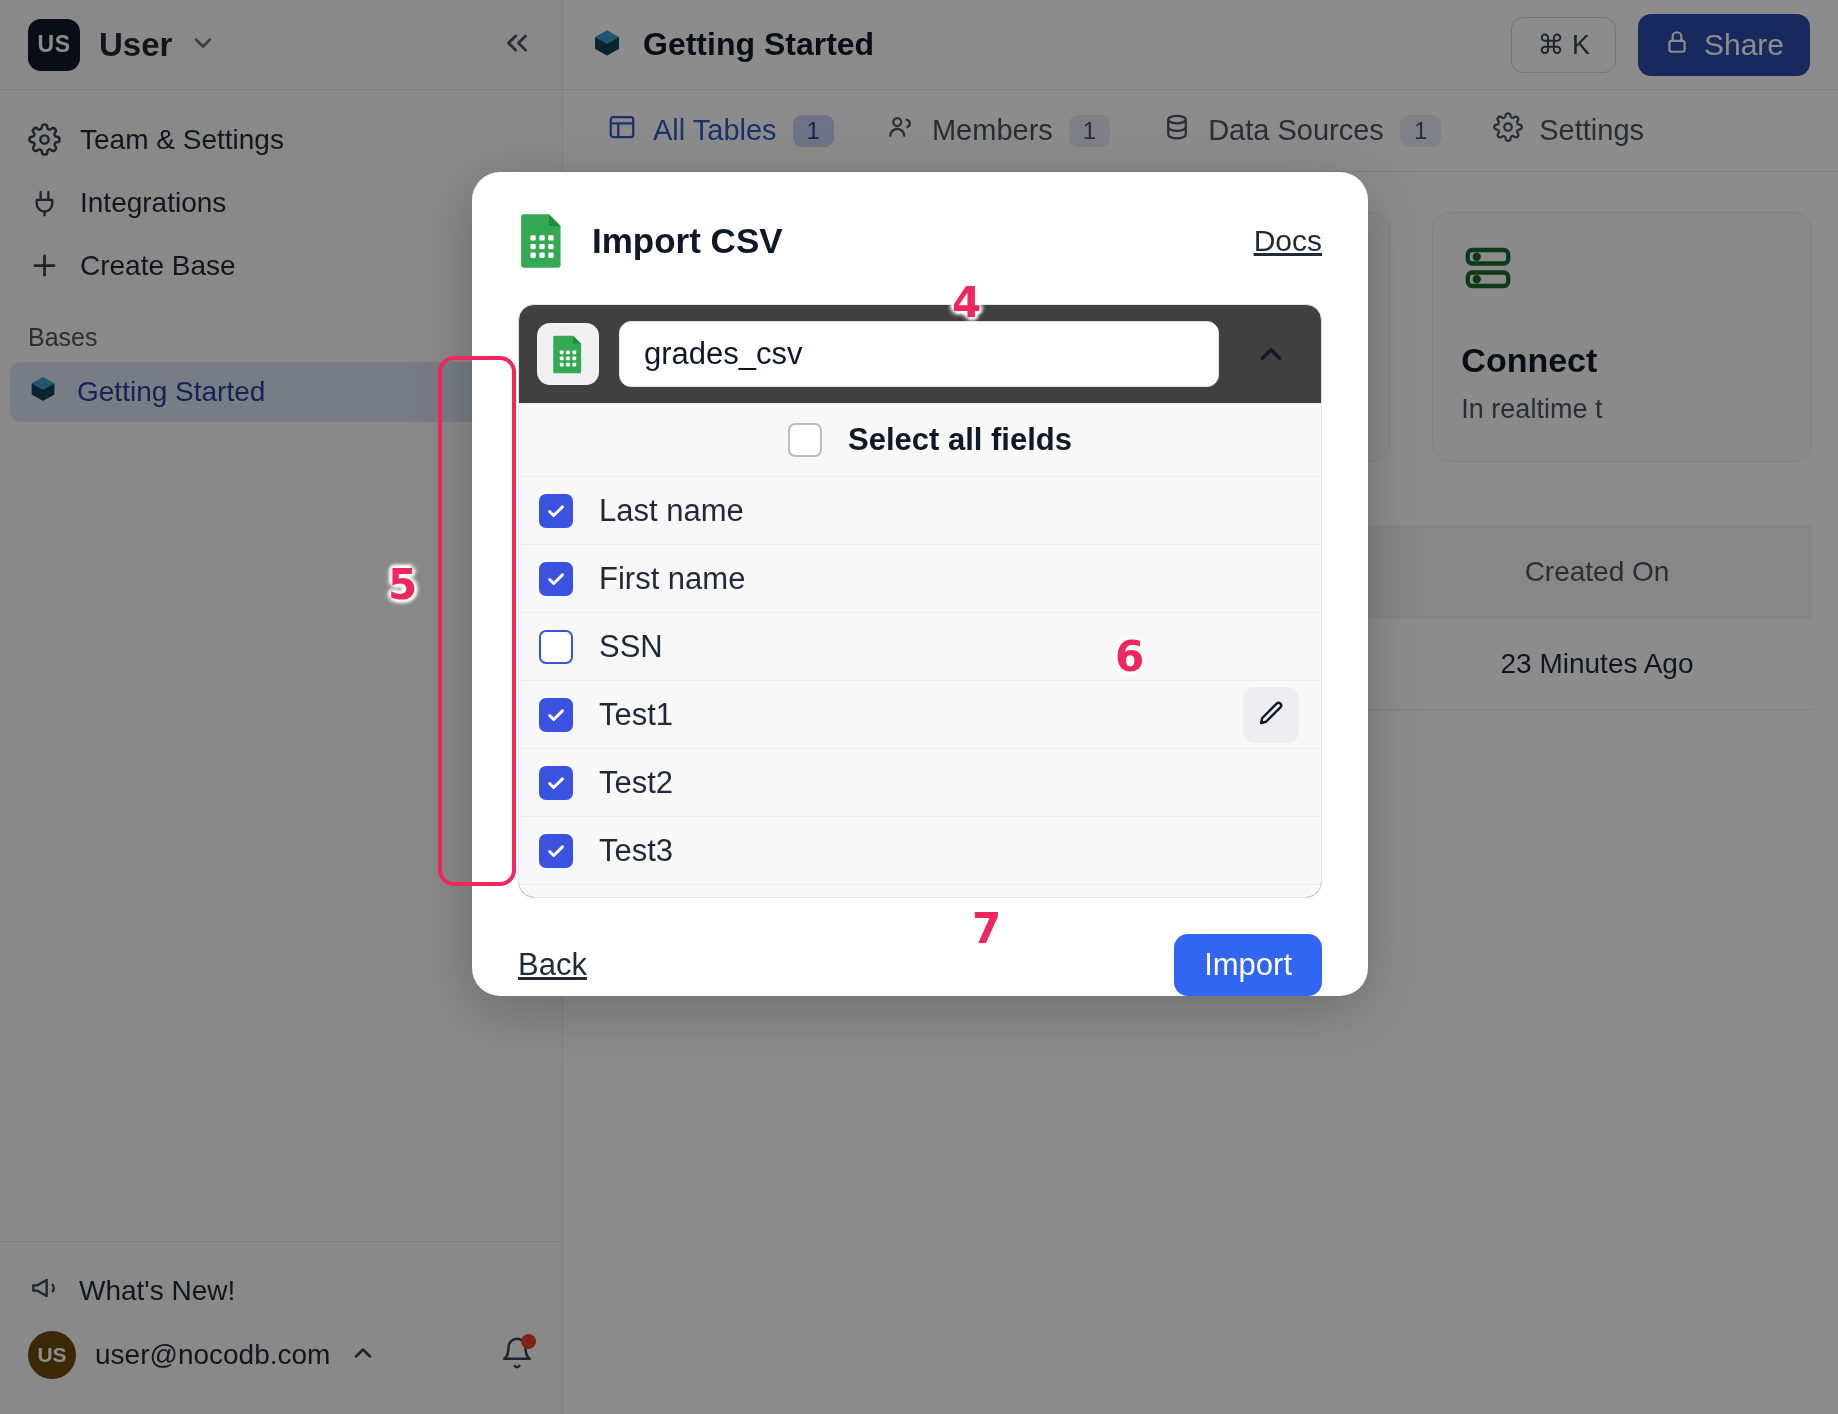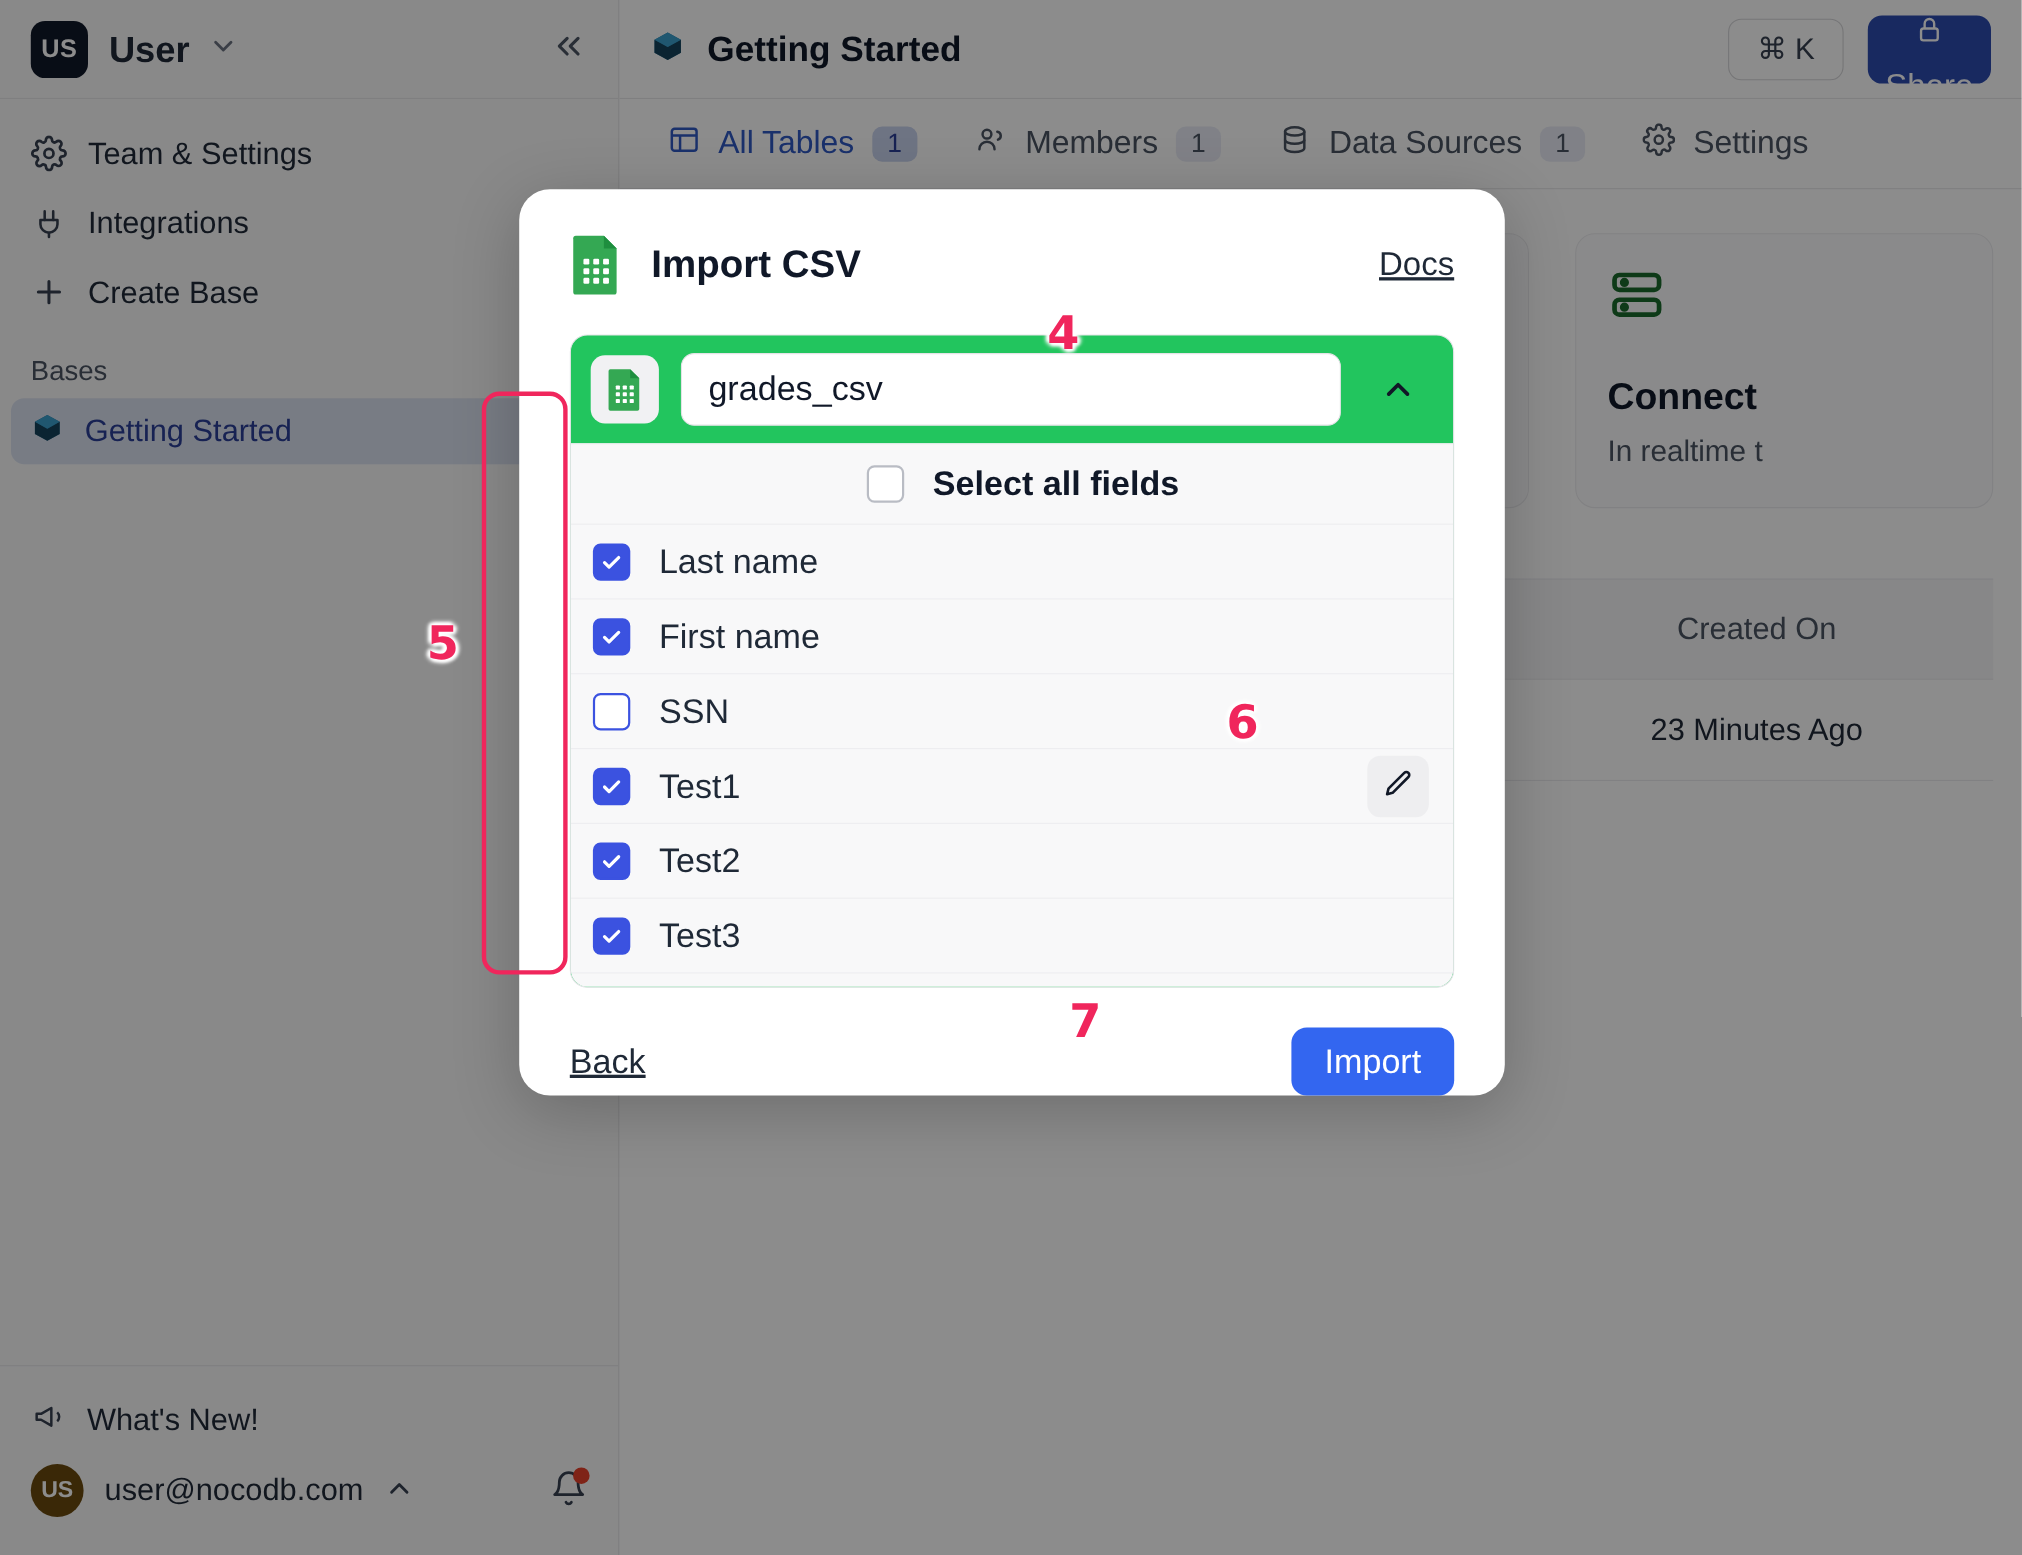--- a/index.html
+++ b/index.html
@@ -75,21 +75,21 @@
     border-bottom: 1px solid #e7e7e9;
   }
   .main-title { font-size: 32px; font-weight: 700; color:#101828; margin-left: 20px; }
   .head-right { margin-left:auto; display:flex; align-items:center; gap: 22px; }
   .cmdk {
     border: 1px solid #d6d6d9; border-radius: 12px; height: 56px; padding: 0 25px;
     display:flex; align-items:center; gap:10px; font-size:27px; color:#374151;
   }
   .share-btn {
     background:#2c4bb0; color:#fff; border-radius: 13px; height: 62px;
-    padding: 0 16px; display:flex; align-items:center; gap: 14px; font-size:30px; font-weight:500;flex-direction:column;
+    padding: 0 26px; display:flex; align-items:center; gap: 14px; font-size:30px; font-weight:500;
   }
 
   .tabs { height: 82px; display:flex; align-items:center; gap: 16px; padding: 0 26px; border-bottom: 1px solid #e7e7e9; }
   .tab { display:flex; align-items:center; gap:16px; padding: 10px 18px; border-radius:10px; font-size:29px; color:#4b5563; }
   .tab.active { color:#3059c4;gap:16px; }
   .tab-badge { background:#e9ecf6; color:#4b5563; border-radius:9px; padding:2px 14px; font-size:24px; }
   .tab.active .tab-badge { background:#c9d3ee; color:#2b3f97; }
 
   .main-body { flex:1; position:relative; padding: 40px 26px; }
   .cards { display:flex; gap: 42px; }
@@ -114,21 +114,21 @@
     padding: 40px 46px 0 46px;
     display:flex; flex-direction:column;
   }
   .modal-head { display:flex; align-items:center; }
   .gsheet-ico { width:48px; height:58px; position:relative; }
   .modal-title { font-size: 35px; font-weight:700; color:#101828; margin-left: 26px; }
   .docs-link { margin-left:auto; font-size: 30px; color:#1f2937; text-decoration: underline; }
 
   .picker {
     margin-top: 34px; border:1px solid #e5e5e8; border-radius: 16px;
-    background:#22c55e; overflow:hidden;
+    background:#404040; overflow:hidden;
   }
   .picker-top { display:flex; align-items:center; gap: 20px; padding: 16px 18px; }
   .file-chip {
     width: 62px; height: 62px; border-radius: 13px; background:#f1f1f3;
     display:flex; align-items:center; justify-content:center;
   }
   .file-input {
     flex:1; height: 66px; border:1px solid #e3e3e6; border-radius: 12px;
     background:#fff; display:flex; align-items:center; padding: 0 24px;
     font-size: 31px; color:#101828; position:relative;

